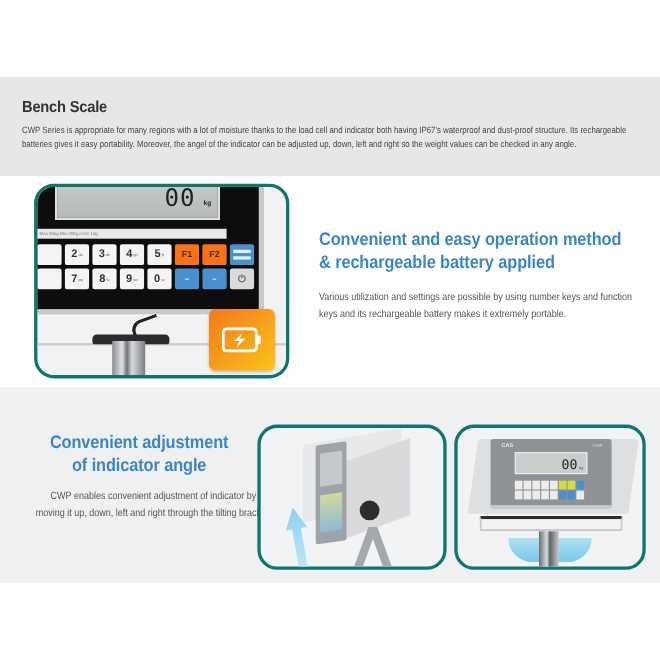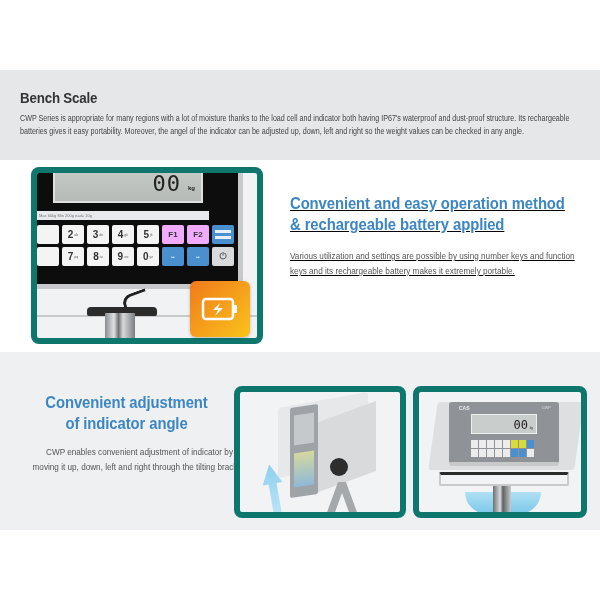--- a/index.html
+++ b/index.html
@@ -21,21 +21,21 @@
     }
     .intro p {
       margin-top: 6px;
       font-size: 8.3px; line-height: 13px; color: #444; width: 640px;
       transform: scaleX(0.86); transform-origin: left top;
     }
 
     
     .sec1 { position: absolute; left: 0; top: 160px; width: 600px; height: 192px; background: #fff; }
     .photo-card {
-      position: absolute; border: 6px solid #0f766e; border-radius: 8px; overflow: hidden; background: #f1f2f4;
+      position: absolute; border: 3px solid #0f766e; border-radius: 18px; overflow: hidden; background: #f1f2f4;
     }
     .card1 { left: 31px; top: 7px; width: 232px; height: 177px; }
 
     .indicator {
       position: absolute; left: -4px; top: -6px; width: 210px; height: 122px;
       background: #0d0d0d; border-radius: 0 0 4px 0;
       border-right: 5px solid #c7c9cb; border-bottom: 5px solid #c7c9cb;
     }
     .lcd {
       position: absolute; left: 20px; top: 0; width: 150px; height: 36px;
@@ -50,21 +50,21 @@
       position: absolute; left: 0; top: 44px; width: 176px; height: 9px; background: #e8e9ea;
       font-size: 4px; color: #777; padding: 2px 6px; white-space: nowrap; overflow: hidden;
     }
     .keys { position: absolute; left: 4px; top: 58px; }
     .key-row { display: flex; gap: 3px; margin-bottom: 3px; }
     .key {
       width: 22px; height: 19px; background: #f4f4f4; border-radius: 2px;
       font-size: 10px; font-weight: bold; color: #333; display: flex; align-items: center; justify-content: center;
     }
     .key small { font-size: 3.5px; font-weight: normal; color: #666; margin-left: 1px; }
-    .key.fn { background: #f0abfc; font-size: 8px; color: #333; }
+    .key.fn { background: #f97316; font-size: 8px; color: #333; }
     .key.blue { background: #4a90cf; color: #dbe9f6; font-size: 5px; }
     .key.menu { background: #4a90cf; flex-direction: column; gap: 3px; }
     .key.menu i { display: block; width: 16px; height: 3px; background: #e8f1fa; }
     .key.power { background: #d9dadb; color: #666; font-size: 9px; }
 
     .pole {
       position: absolute; left: 68px; top: 140px; width: 30px; height: 40px;
       background: linear-gradient(90deg, #8a8d90, #e0e2e4 30%, #6f7275 45%, #d7d9db 60%, #7b7e81);
     }
     .bracket-bar { position: absolute; left: 0; top: 142px; width: 232px; height: 2px; background: #c8cacc; }
@@ -75,21 +75,21 @@
       position: absolute; left: 86px; top: 119px; width: 26px; height: 20px;
       border-left: 3px solid #222; border-top: 3px solid #222; border-radius: 10px 0 0 0; transform: rotate(-20deg);
     }
     .battery-badge {
       position: absolute; left: 190px; top: 121px; width: 60px; height: 56px; border-radius: 6px;
       background: linear-gradient(135deg, #f07a1c 0%, #f6a21b 55%, #fac31a 100%);
       box-shadow: 0 1px 3px rgba(0,0,0,0.25);
       display: flex; align-items: center; justify-content: center;
     }
 
-    .sec1-text { position: absolute; left: 290px; top: 33px; width: 300px; text-decoration: underline; }
+    .sec1-text { position: absolute; left: 290px; top: 48px; width: 300px; }
     .blue-heading {
       font-size: 16.5px; font-weight: bold; color: #3c86c4; line-height: 21px; letter-spacing: -0.1px;
       transform: scaleX(0.9); transform-origin: left; white-space: nowrap;
     }
     .body-text {
       font-size: 9.5px; color: #555; line-height: 15px; margin-top: 13px; width: 340px;
       transform: scaleX(0.86); transform-origin: left top;
     }
 
     

